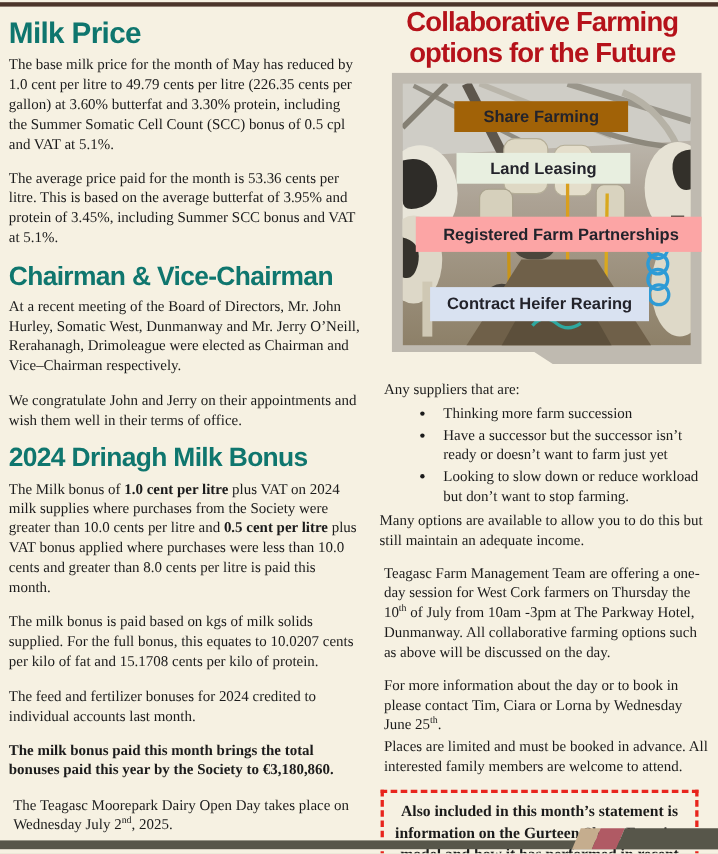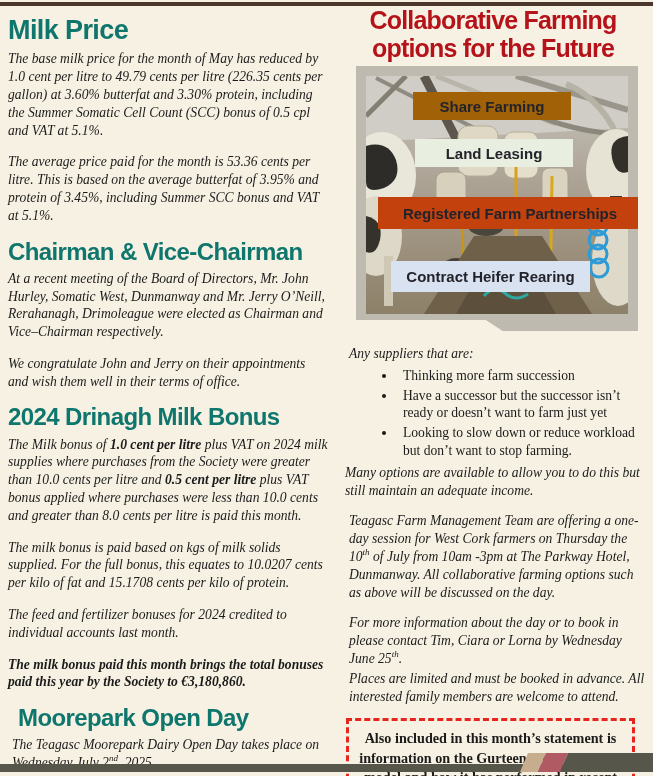--- a/index.html
+++ b/index.html
@@ -16,21 +16,21 @@
 
   h1.heading{
     font-family:"Liberation Sans",sans-serif;
     font-weight:800;letter-spacing:-0.6px;
     color:#0f766e;font-size:27px;line-height:1.05;
     margin:10px 0 6px 0;
   }
   h1.small{font-size:24px;}
   h1.indent{padding-left:10px;}
   .col-left p, .col-right p{
-    font-size:13.6px;line-height:1.31;margin:0 0 14px 0;font-style:italic;
+    font-size:13.6px;line-height:1.31;margin:0 0 14px 0;
   }
   .col-left p{margin-right:2px;}
   p.bold{font-weight:bold;}
   sup{font-size:9px;line-height:0;}
 
   
   .rc-title{
     font-family:"Liberation Sans",sans-serif;font-weight:800;
     letter-spacing:-0.8px;color:#b5121a;font-size:25px;line-height:1.12;
     text-align:center;margin:2px 0 4px 0;white-space:pre-line;
@@ -41,21 +41,21 @@
     clip-path:polygon(0 0,100% 0,100% 100%,52% 100%,46% calc(100% - 11px),0 calc(100% - 11px));
   }
   .photo-frame svg{display:block;}
   .img-label{
     position:absolute;display:flex;align-items:center;justify-content:center;
     font-family:"Liberation Sans",sans-serif;font-weight:bold;
     font-size:15px;color:#23232b;text-align:center;
   }
   .lbl-0{left:57px;top:26px;width:158px;height:28px;background:#a16207;}
   .lbl-1{left:59px;top:73px;width:158px;height:28px;background:#e8efe0;}
-  .lbl-2{left:22px;top:131px;width:264px;height:32px;background:#c2410c;}
+  .lbl-2{left:22px;top:131px;width:264px;height:32px;background:#fca5a5;}
   .lbl-3{left:35px;top:195px;width:199px;height:31px;background:#d9e2f1;}
 
   .rc-body{padding-left:13px;padding-right:2px;margin-top:14px;}
   .rc-body p{margin:0 0 13px 0;}
   p.tight{margin-bottom:2px;}
   ul.bullets{margin:4px 0 4px 48px;padding:0;font-size:13.6px;line-height:1.31;}
   ul.bullets li{margin:2px 0;padding-left:6px;}
 
   .callout{
     margin-left:10px;margin-top:2px;width:267px;
@@ -80,21 +80,20 @@
     <h1 class="heading small">Chairman &amp; Vice-Chairman</h1>
     <p>At a recent meeting of the Board of Directors, Mr. John Hurley, Somatic West, Dunmanway and Mr. Jerry O’Neill, Rerahanagh, Drimoleague were elected as Chairman and Vice–Chairman respectively.</p>
     <p>We congratulate John and Jerry on their appointments and wish them well in their terms of office.</p>
 
     <h1 class="heading small">2024 Drinagh Milk Bonus</h1>
     <p><span>The Milk bonus of </span><b>1.0 cent per litre</b><span> plus VAT on 2024 milk supplies where purchases from the Society were greater than 10.0 cents per litre and </span><b>0.5 cent per litre</b><span> plus VAT bonus applied where purchases were less than 10.0 cents and greater than 8.0 cents per litre is paid this month.</span></p>
     <p>The milk bonus is paid based on kgs of milk solids supplied. For the full bonus, this equates to 10.0207 cents per kilo of fat and 15.1708 cents per kilo of protein.</p>
     <p>The feed and fertilizer bonuses for 2024 credited to individual accounts last month.</p>
     <p class="bold">The milk bonus paid this month brings the total bonuses paid this year by the Society to €3,180,860.</p>
 
-    <h1 class="heading small indent">Moorepark Open Day</h1>
     <p style="padding-left:4px;"><span>The Teagasc Moorepark Dairy Open Day takes place on Wednesday July 2</span><sup>nd</sup><span>, 2025.</span></p>
   </div>
 
   <div class="col-right">
     <h1 class="rc-title">Collaborative Farming
 options for the Future</h1>
 
     <div class="photo-frame">
 
       <svg width="262" height="238" viewBox="0 0 262 238" aria-hidden="true">

